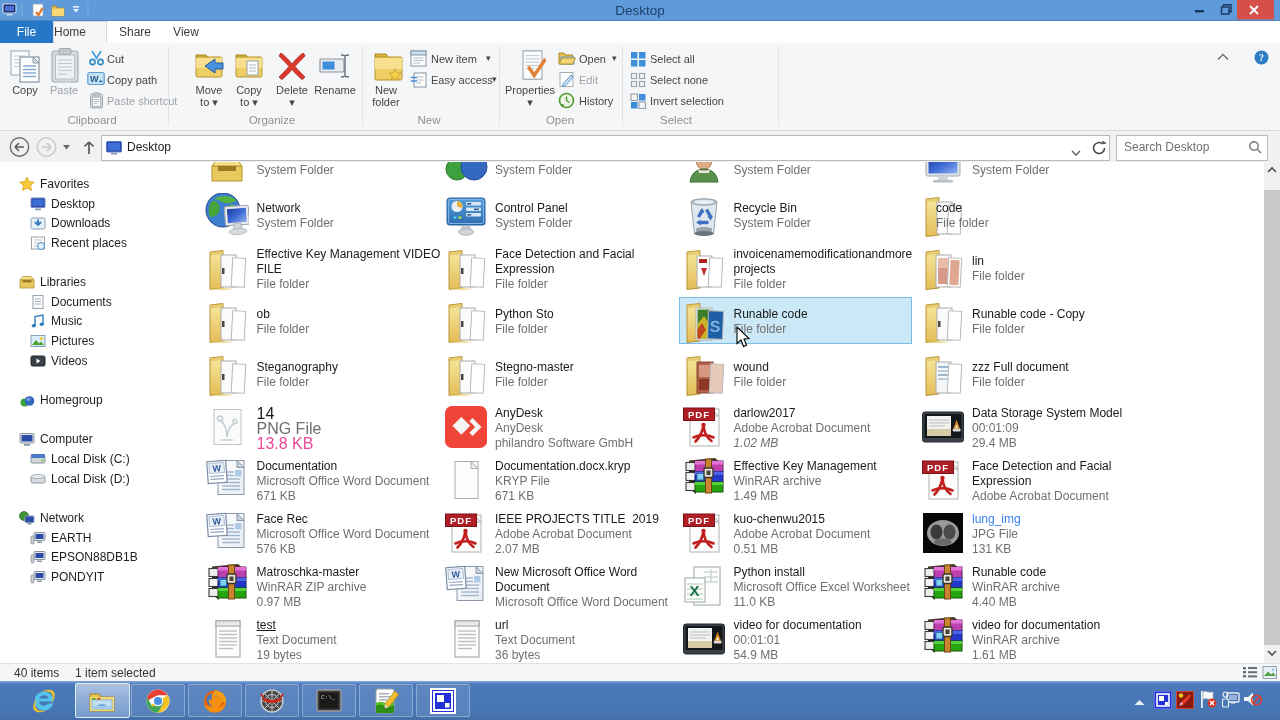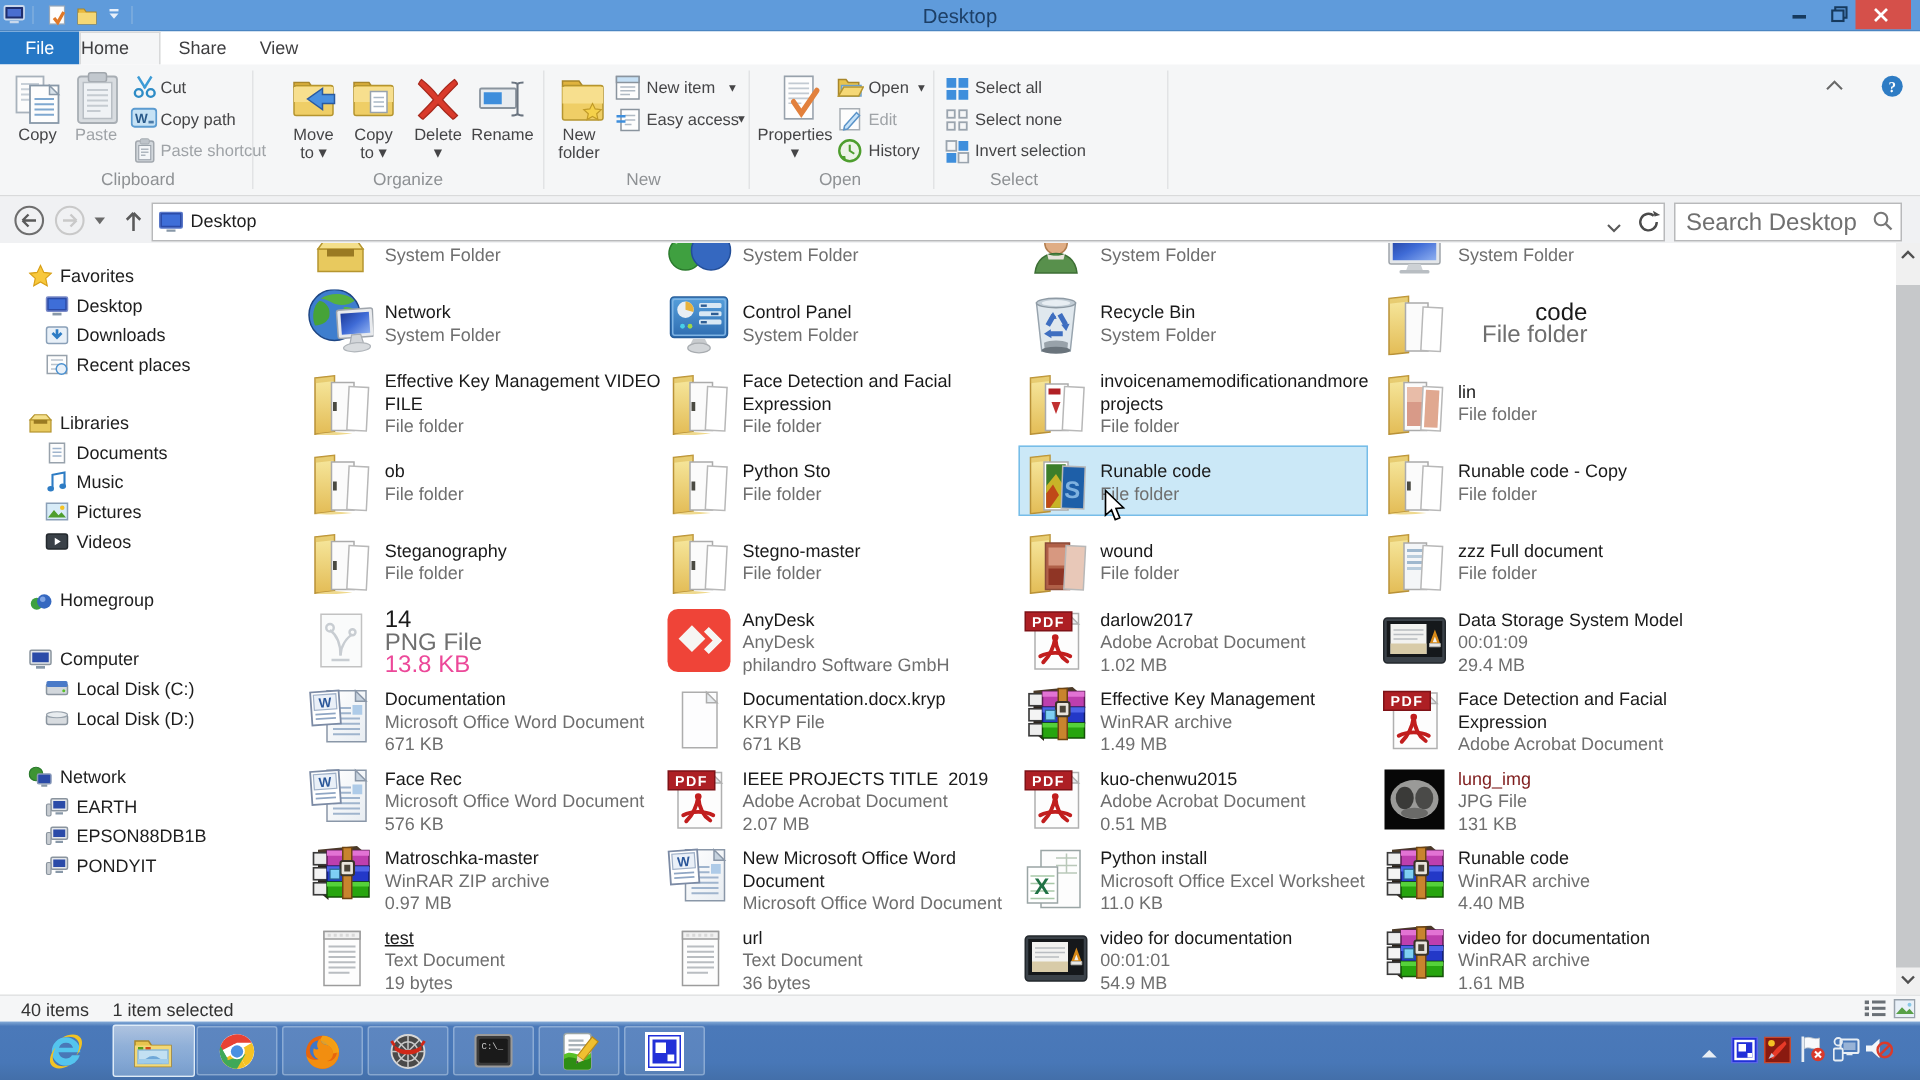--- a/index.html
+++ b/index.html
@@ -615,21 +615,21 @@
 </svg>
 <div style="position:absolute;left:127px;top:140px;font-size:12px;color:#1E1E1E;">Desktop</div>
 <div style="position:absolute;left:1071px;top:143px;width:10px;height:8px;"><svg width="10" height="8" viewBox="0 0 10 8">
       <path d="M1,2 l4,4 4,-4" stroke="#5A5A5A" stroke-width="1.4" fill="none"></path>
     </svg></div>
 <svg style="position:absolute;left:1090px;top:139px" width="18" height="18" viewBox="0 0 18 18">
 <path d="M14.5,9 a5.5,5.5 0 1 1 -2,-4.2" fill="none" stroke="#4A4A4A" stroke-width="1.6"></path>
 <path d="M12,1.5 l1,3.8 3.8,-1 z" fill="#4A4A4A"></path>
 </svg>
 <div style="position:absolute;left:1116px;top:135px;width:152px;height:26px;background:#FFFFFF;border:1px solid #B8B9BB;box-sizing:border-box;"></div>
-<div style="position:absolute;left:1124px;top:140px;font-size:16px;color:#707070;">Search Desktop</div>
+<div style="position:absolute;left:1124px;top:140px;font-size:12px;color:#707070;">Search Desktop</div>
 <svg style="position:absolute;left:1248px;top:140px" width="15" height="15" viewBox="0 0 15 15">
 <circle cx="6" cy="6" r="4.2" fill="none" stroke="#787878" stroke-width="1.4"></circle>
 <line x1="9.2" y1="9.2" x2="13" y2="13" stroke="#787878" stroke-width="1.6"></line>
 </svg>
 <div style="position:absolute;left:0;top:162px;width:1280px;height:501px;background:#FFFFFF;"></div>
 <svg style="position:absolute;left:19px;top:176px" width="16" height="16" viewBox="0 0 16 16">
     <path d="M8,1 l2.2,4.6 5,0.6 -3.7,3.4 1,4.9 -4.5,-2.5 -4.5,2.5 1,-4.9 -3.7,-3.4 5,-0.6 z" fill="#F8C83C" stroke="#D8A018" stroke-width=".8"></path>
   </svg>
 <div style="position:absolute;left:40px;top:177px;font-size:12px;color:#1E1E1E;">Favorites</div>
 <svg style="position:absolute;left:30px;top:196px" width="16" height="16" viewBox="0 0 16 16">
@@ -782,21 +782,21 @@
       <svg style="position:absolute;left:682.0px;top:193px" width="44" height="44" viewBox="0 0 44 44">
         <use href="#i-bin48"></use>
       </svg>
       <div style="position:absolute;left:733.5px;top:201.0px;font-size:12px;">
         <div style="height:15px;line-height:15px;color:#1A1A1A;white-space:nowrap;">Recycle Bin</div>
         <div style="height:15px;line-height:15px;color:#6F6F6F;white-space:nowrap;">System Folder</div>
       </div>
       <svg style="position:absolute;left:920.5px;top:193px" width="44" height="44" viewBox="0 0 44 44">
         <use href="#i-folder-plain"></use>
       </svg>
-      <div style="position:absolute;left:988px;top:201.0px;font-size:16px;text-align:right;">
+      <div style="position:absolute;left:936px;top:201.0px;font-size:12px;">
         <div style="height:15px;line-height:15px;color:#1A1A1A;white-space:nowrap;">code</div>
         <div style="height:15px;line-height:15px;color:#6F6F6F;white-space:nowrap;">File folder</div>
       </div>
       <svg style="position:absolute;left:205.0px;top:246px" width="44" height="44" viewBox="0 0 44 44">
         <use href="#i-folder-docs"></use>
       </svg>
       <div style="position:absolute;left:256.5px;top:246.5px;font-size:12px;">
         <div style="height:15px;line-height:15px;color:#1A1A1A;white-space:nowrap;">Effective Key Management VIDEO</div>
         <div style="height:15px;line-height:15px;color:#1A1A1A;white-space:nowrap;">FILE</div>
         <div style="height:15px;line-height:15px;color:#6F6F6F;white-space:nowrap;">File folder</div>
@@ -896,21 +896,21 @@
         <div style="height:15px;line-height:15px;color:#1A1A1A;white-space:nowrap;">AnyDesk</div>
         <div style="height:15px;line-height:15px;color:#6F6F6F;white-space:nowrap;">AnyDesk</div>
         <div style="height:15px;line-height:15px;color:#6F6F6F;white-space:nowrap;">philandro Software GmbH</div>
       </div>
       <svg style="position:absolute;left:682.0px;top:405px" width="44" height="44" viewBox="0 0 44 44">
         <use href="#i-pdf"></use>
       </svg>
       <div style="position:absolute;left:733.5px;top:405.5px;font-size:12px;">
         <div style="height:15px;line-height:15px;color:#1A1A1A;white-space:nowrap;">darlow2017</div>
         <div style="height:15px;line-height:15px;color:#6F6F6F;white-space:nowrap;">Adobe Acrobat Document</div>
-        <div style="height:15px;line-height:15px;color:#6F6F6F;white-space:nowrap;">1.02 MB</div>
+        <div style="height:15px;line-height:15px;color:#6F6F6F;white-space:nowrap;font-style:italic;">1.02 MB</div>
       </div>
       <svg style="position:absolute;left:920.5px;top:405px" width="44" height="44" viewBox="0 0 44 44">
         <use href="#i-video"></use>
       </svg>
       <div style="position:absolute;left:972.0px;top:405.5px;font-size:12px;">
         <div style="height:15px;line-height:15px;color:#1A1A1A;white-space:nowrap;">Data Storage System Model</div>
         <div style="height:15px;line-height:15px;color:#6F6F6F;white-space:nowrap;">00:01:09</div>
         <div style="height:15px;line-height:15px;color:#6F6F6F;white-space:nowrap;">29.4 MB</div>
       </div>
       <svg style="position:absolute;left:205.0px;top:458px" width="44" height="44" viewBox="0 0 44 44">
@@ -966,21 +966,21 @@
       </svg>
       <div style="position:absolute;left:733.5px;top:511.5px;font-size:12px;">
         <div style="height:15px;line-height:15px;color:#1A1A1A;white-space:nowrap;">kuo-chenwu2015</div>
         <div style="height:15px;line-height:15px;color:#6F6F6F;white-space:nowrap;">Adobe Acrobat Document</div>
         <div style="height:15px;line-height:15px;color:#6F6F6F;white-space:nowrap;">0.51 MB</div>
       </div>
       <svg style="position:absolute;left:920.5px;top:511px" width="44" height="44" viewBox="0 0 44 44">
         <use href="#i-lung"></use>
       </svg>
       <div style="position:absolute;left:972.0px;top:511.5px;font-size:12px;">
-        <div style="height:15px;line-height:15px;color:#7f1d1d;white-space:nowrap;">lung_img</div>
+        <div style="height:15px;line-height:15px;color:#3b82f6;white-space:nowrap;">lung_img</div>
         <div style="height:15px;line-height:15px;color:#6F6F6F;white-space:nowrap;">JPG File</div>
         <div style="height:15px;line-height:15px;color:#6F6F6F;white-space:nowrap;">131 KB</div>
       </div>
       <svg style="position:absolute;left:205.0px;top:564px" width="44" height="44" viewBox="0 0 44 44">
         <use href="#i-rar"></use>
       </svg>
       <div style="position:absolute;left:256.5px;top:564.5px;font-size:12px;">
         <div style="height:15px;line-height:15px;color:#1A1A1A;white-space:nowrap;">Matroschka-master</div>
         <div style="height:15px;line-height:15px;color:#6F6F6F;white-space:nowrap;">WinRAR ZIP archive</div>
         <div style="height:15px;line-height:15px;color:#6F6F6F;white-space:nowrap;">0.97 MB</div>

